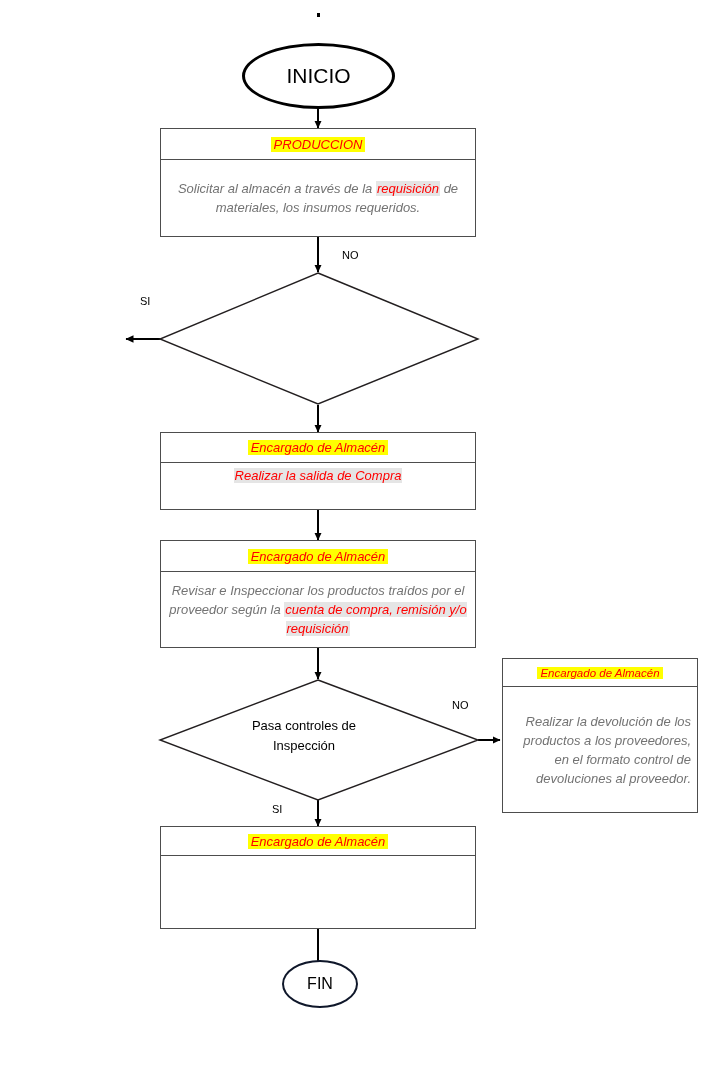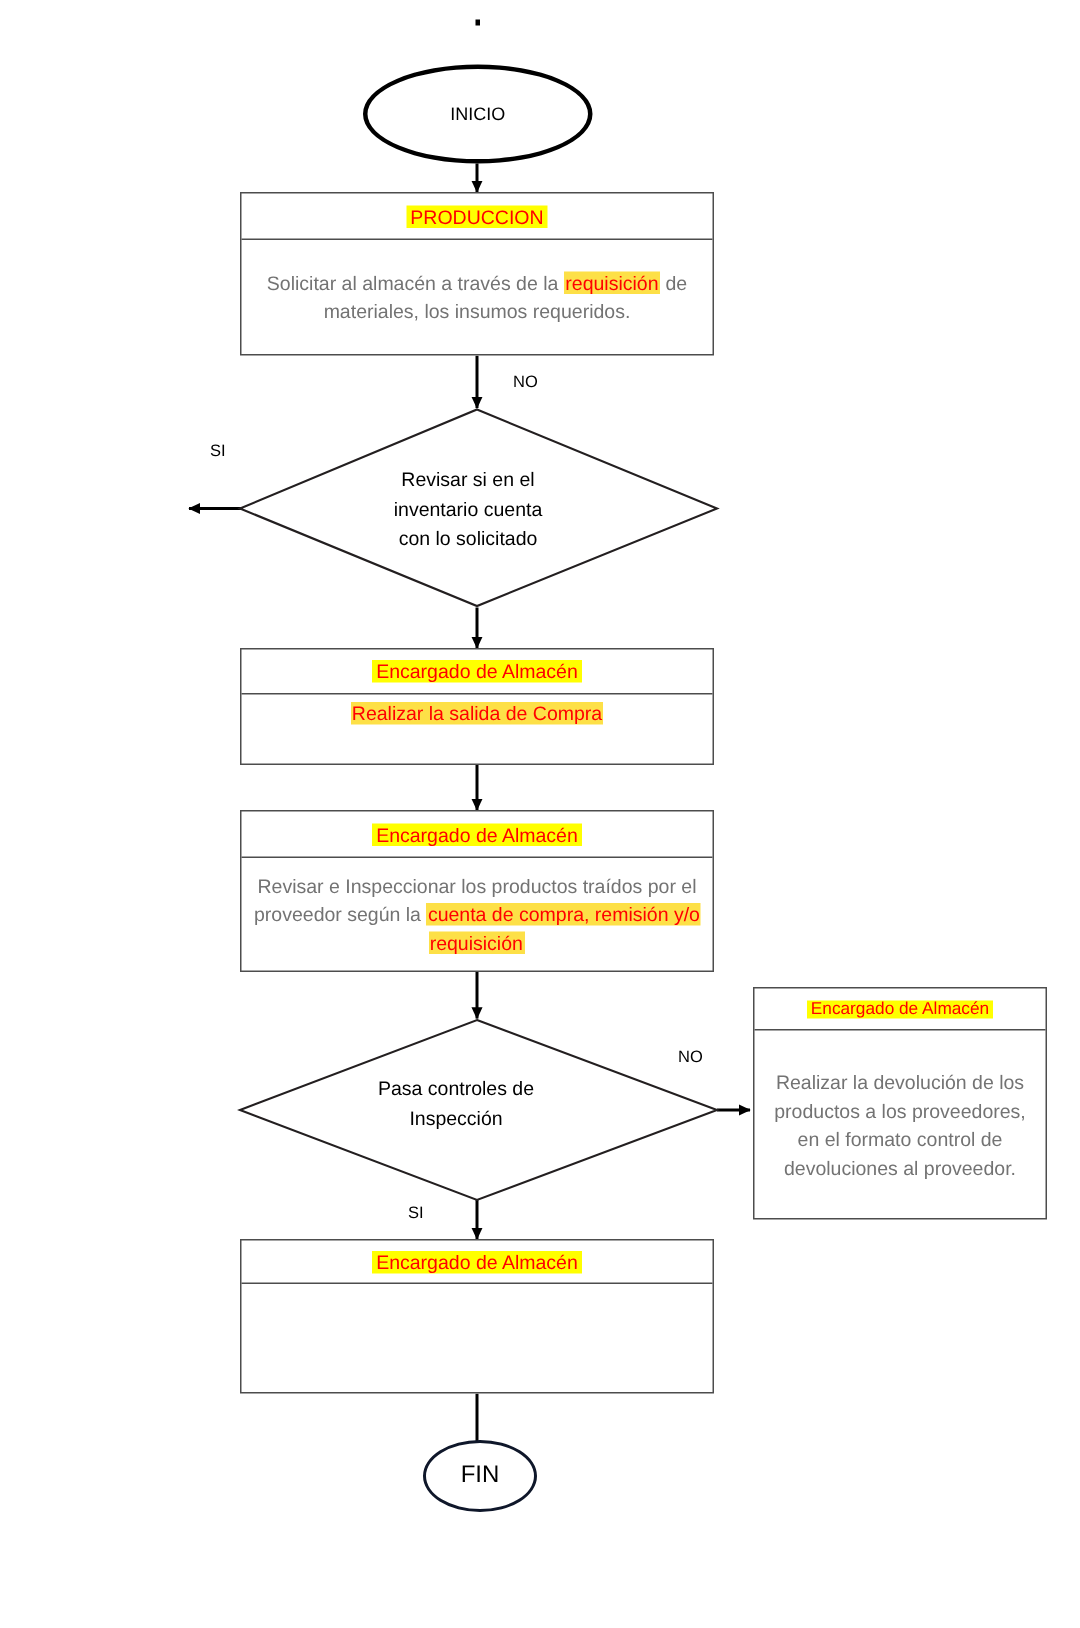--- a/index.html
+++ b/index.html
@@ -26,20 +26,21 @@
     pointer-events: none;
   }
   .node {
     position: absolute;
     box-sizing: border-box;
   }
   
   .proc {
     border: 1px solid #4d4d4d;
     background: #ffffff;
+    font-style: italic;
   }
   .proc .hdr {
     border-bottom: 1px solid #4d4d4d;
     text-align: center;
     display: flex;
     align-items: center;
     justify-content: center;
   }
   .proc .body {
     text-align: center;
@@ -47,21 +48,21 @@
     align-items: center;
     justify-content: center;
     padding: 4px 6px;
     box-sizing: border-box;
   }
   .proc .body p {
     margin: 0;
     line-height: 1.45;
   }
   .hl {
-    background: #fde047;
+    background: #e5e5e5;
     color: #ff0000;
     padding: 0 1px;
   }
   .hdr-text {
     color: #ff0000;
     background: #ffff00;
     padding: 0 3px;
     font-size: 13px;
   }
   .plain {
@@ -71,21 +72,21 @@
   .term {
     border-radius: 50%;
     background: #ffffff;
     display: flex;
     align-items: center;
     justify-content: center;
     color: #000;
   }
   .term-start {
     border: 3px solid #000000;
-    font-size: 12px;
+    font-size: 21px;
     justify-content: center;
   }
   .term-end {
     border: 2px solid #0f172a;
     font-size: 16px;
   }
   
   .dlabel {
     position: absolute;
     text-align: center;
@@ -157,25 +158,20 @@
       <p class="body-txt">
         <span class="plain">Solicitar al almacén a  través de la </span><span class="hl">requisición</span><span class="plain"> de materiales, los insumos requeridos.</span>
       </p>
     </div>
   </div>
 
   <div class="elabel" style="left:342px; top:249px;">NO</div>
 
   <div class="elabel" style="left:140px; top:295px;">SI</div>
 
-  <div class="dlabel" style="left:222px; top:310px; width:180px;">
-    <div>Revisar si en el</div>
-    <div>inventario cuenta</div>
-    <div>con lo solicitado</div>
-  </div>
 
   <div class="node proc" style="left:160px; top:432px; width:316px; height:78px;">
     <div class="hdr" style="height:29px;">
       <span class="hdr-text">Encargado de Almacén</span>
     </div>
     <div class="body" style="height:47px; align-items:flex-start; padding-top:4px;">
       <p class="body-txt">
         <span class="hl">Realizar la salida de Compra</span>
       </p>
     </div>
@@ -198,21 +194,21 @@
 
   <div class="dlabel" style="left:212px; top:716px; width:184px;">
     <div>Pasa controles de</div>
     <div>Inspección</div>
   </div>
 
   <div class="node proc" style="left:502px; top:658px; width:196px; height:155px;">
     <div class="hdr" style="height:27px;">
       <span class="hdr-text" style="font-size:11.5px;">Encargado de Almacén</span>
     </div>
-    <div class="body" style="height:128px;">
+    <div class="body" style="height:128px;text-align:right;">
       <p class="body-txt">
         <span class="plain">Realizar la devolución de los productos  a los proveedores, en el formato control de devoluciones al proveedor.</span>
       </p>
     </div>
   </div>
 
   <div class="node proc" style="left:160px; top:826px; width:316px; height:103px;">
     <div class="hdr" style="height:28px;">
       <span class="hdr-text">Encargado de Almacén</span>
     </div>

